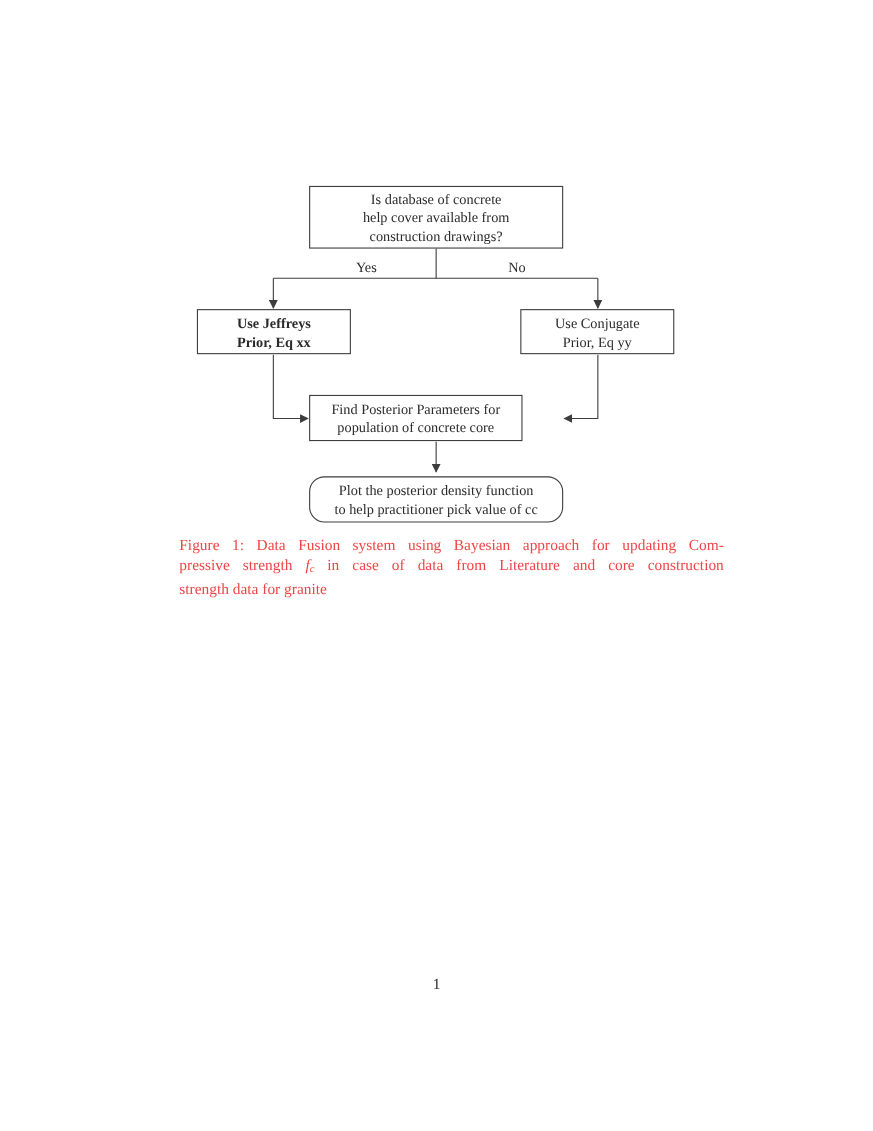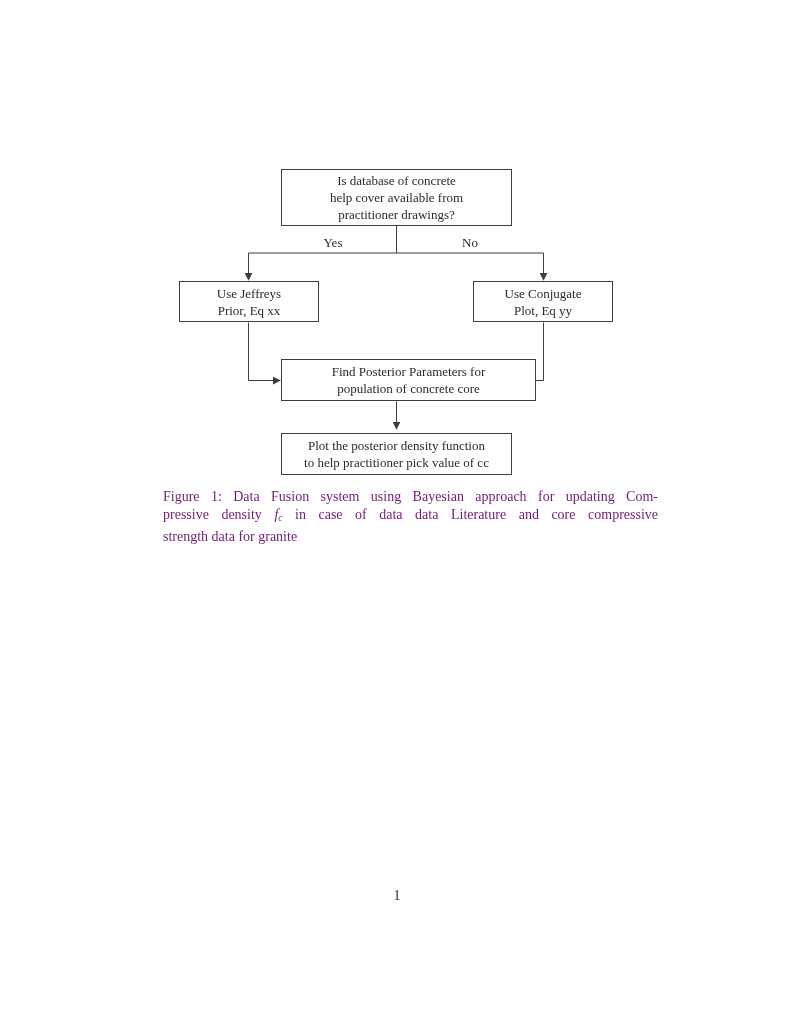--- a/index.html
+++ b/index.html
@@ -31,42 +31,42 @@
     flex-direction: column;
     justify-content: center;
     align-items: center;
     font-size: 13px;
     line-height: 17px;
     text-align: center;
     color: #2a2a2a;
   }
   .fc-box .line { white-space: nowrap; }
   .box-top    { left: 281px; top: 169px; width: 231px; height: 57px; }
-  .box-left   { left: 179px; top: 281px; width: 140px; height: 41px; }
+  .box-left   { left: 179px; top: 281px; width: 140px; height: 41px; font-weight: bold; }
   .box-right  { left: 473px; top: 281px; width: 140px; height: 41px; }
-  .box-mid    { left: 281px; top: 359px; width: 255px; height: 42px; }
-  .box-bottom { left: 281px; top: 433px; width: 231px; height: 42px; }
+  .box-mid    { left: 281px; top: 359px; width: 194px; height: 42px; }
+  .box-bottom { left: 281px; top: 433px; width: 231px; height: 42px; border-radius: 14px; }
   .branch-label {
     position: absolute;
     font-size: 13px;
     line-height: 16px;
     height: 16px;
     text-align: center;
     color: #2a2a2a;
   }
   .label-yes { left: 259px; top: 235px; width: 148px; }
   .label-no  { left: 397px; top: 235px; width: 146px; }
   .caption {
     position: absolute;
     left: 163px;
     top: 488px;
     width: 495px;
     font-size: 14px;
     line-height: 18.4px;
-    color: #701a75;
+    color: #ef4444;
   }
   .caption .cap-line-just {
     text-align: justify;
     text-align-last: justify;
   }
   .caption .cap-line-left {
     text-align: left;
   }
   .math-var {
     font-style: italic;
@@ -104,47 +104,47 @@
       <path d="M543.5 253 V280" marker-end="url(#arr)"></path>
       <path d="M248.5 322.5 V380.5 H280" marker-end="url(#arr)"></path>
       <path d="M543.5 322.5 V380.5 H513" marker-end="url(#arr)"></path>
       <path d="M396.5 401.5 V429" marker-end="url(#arr)"></path>
     </g>
   </svg>
 
   <div class="fc-box box-top">
     <div class="line">Is database of concrete</div>
     <div class="line">help cover available from</div>
-    <div class="line">practitioner drawings?</div>
+    <div class="line">construction drawings?</div>
   </div>
 
   <div class="branch-label label-yes">Yes</div>
   <div class="branch-label label-no">No</div>
 
   <div class="fc-box box-left">
     <div class="line">Use Jeffreys</div>
     <div class="line">Prior, Eq xx</div>
   </div>
 
   <div class="fc-box box-right">
     <div class="line">Use Conjugate</div>
-    <div class="line">Plot, Eq yy</div>
+    <div class="line">Prior, Eq yy</div>
   </div>
 
   <div class="fc-box box-mid">
     <div class="line">Find Posterior Parameters for</div>
     <div class="line">population of concrete core</div>
   </div>
 
   <div class="fc-box box-bottom">
     <div class="line">Plot the posterior density function</div>
     <div class="line">to help practitioner pick value of cc</div>
   </div>
 
   <div class="caption">
     <div class="cap-line-just">Figure 1: Data Fusion system using Bayesian approach for updating Com-</div>
-    <div class="cap-line-just"><span>pressive density</span> <span class="math-var">f</span><span class="math-sub">c</span> <span>in case of data data Literature and core compressive</span></div>
+    <div class="cap-line-just"><span>pressive strength</span> <span class="math-var">f</span><span class="math-sub">c</span> <span>in case of data from Literature and core construction</span></div>
     <div class="cap-line-left">strength data for granite</div>
   </div>
 
   <div class="page-number">1</div>
 
 </div>
 
 </body></html>

